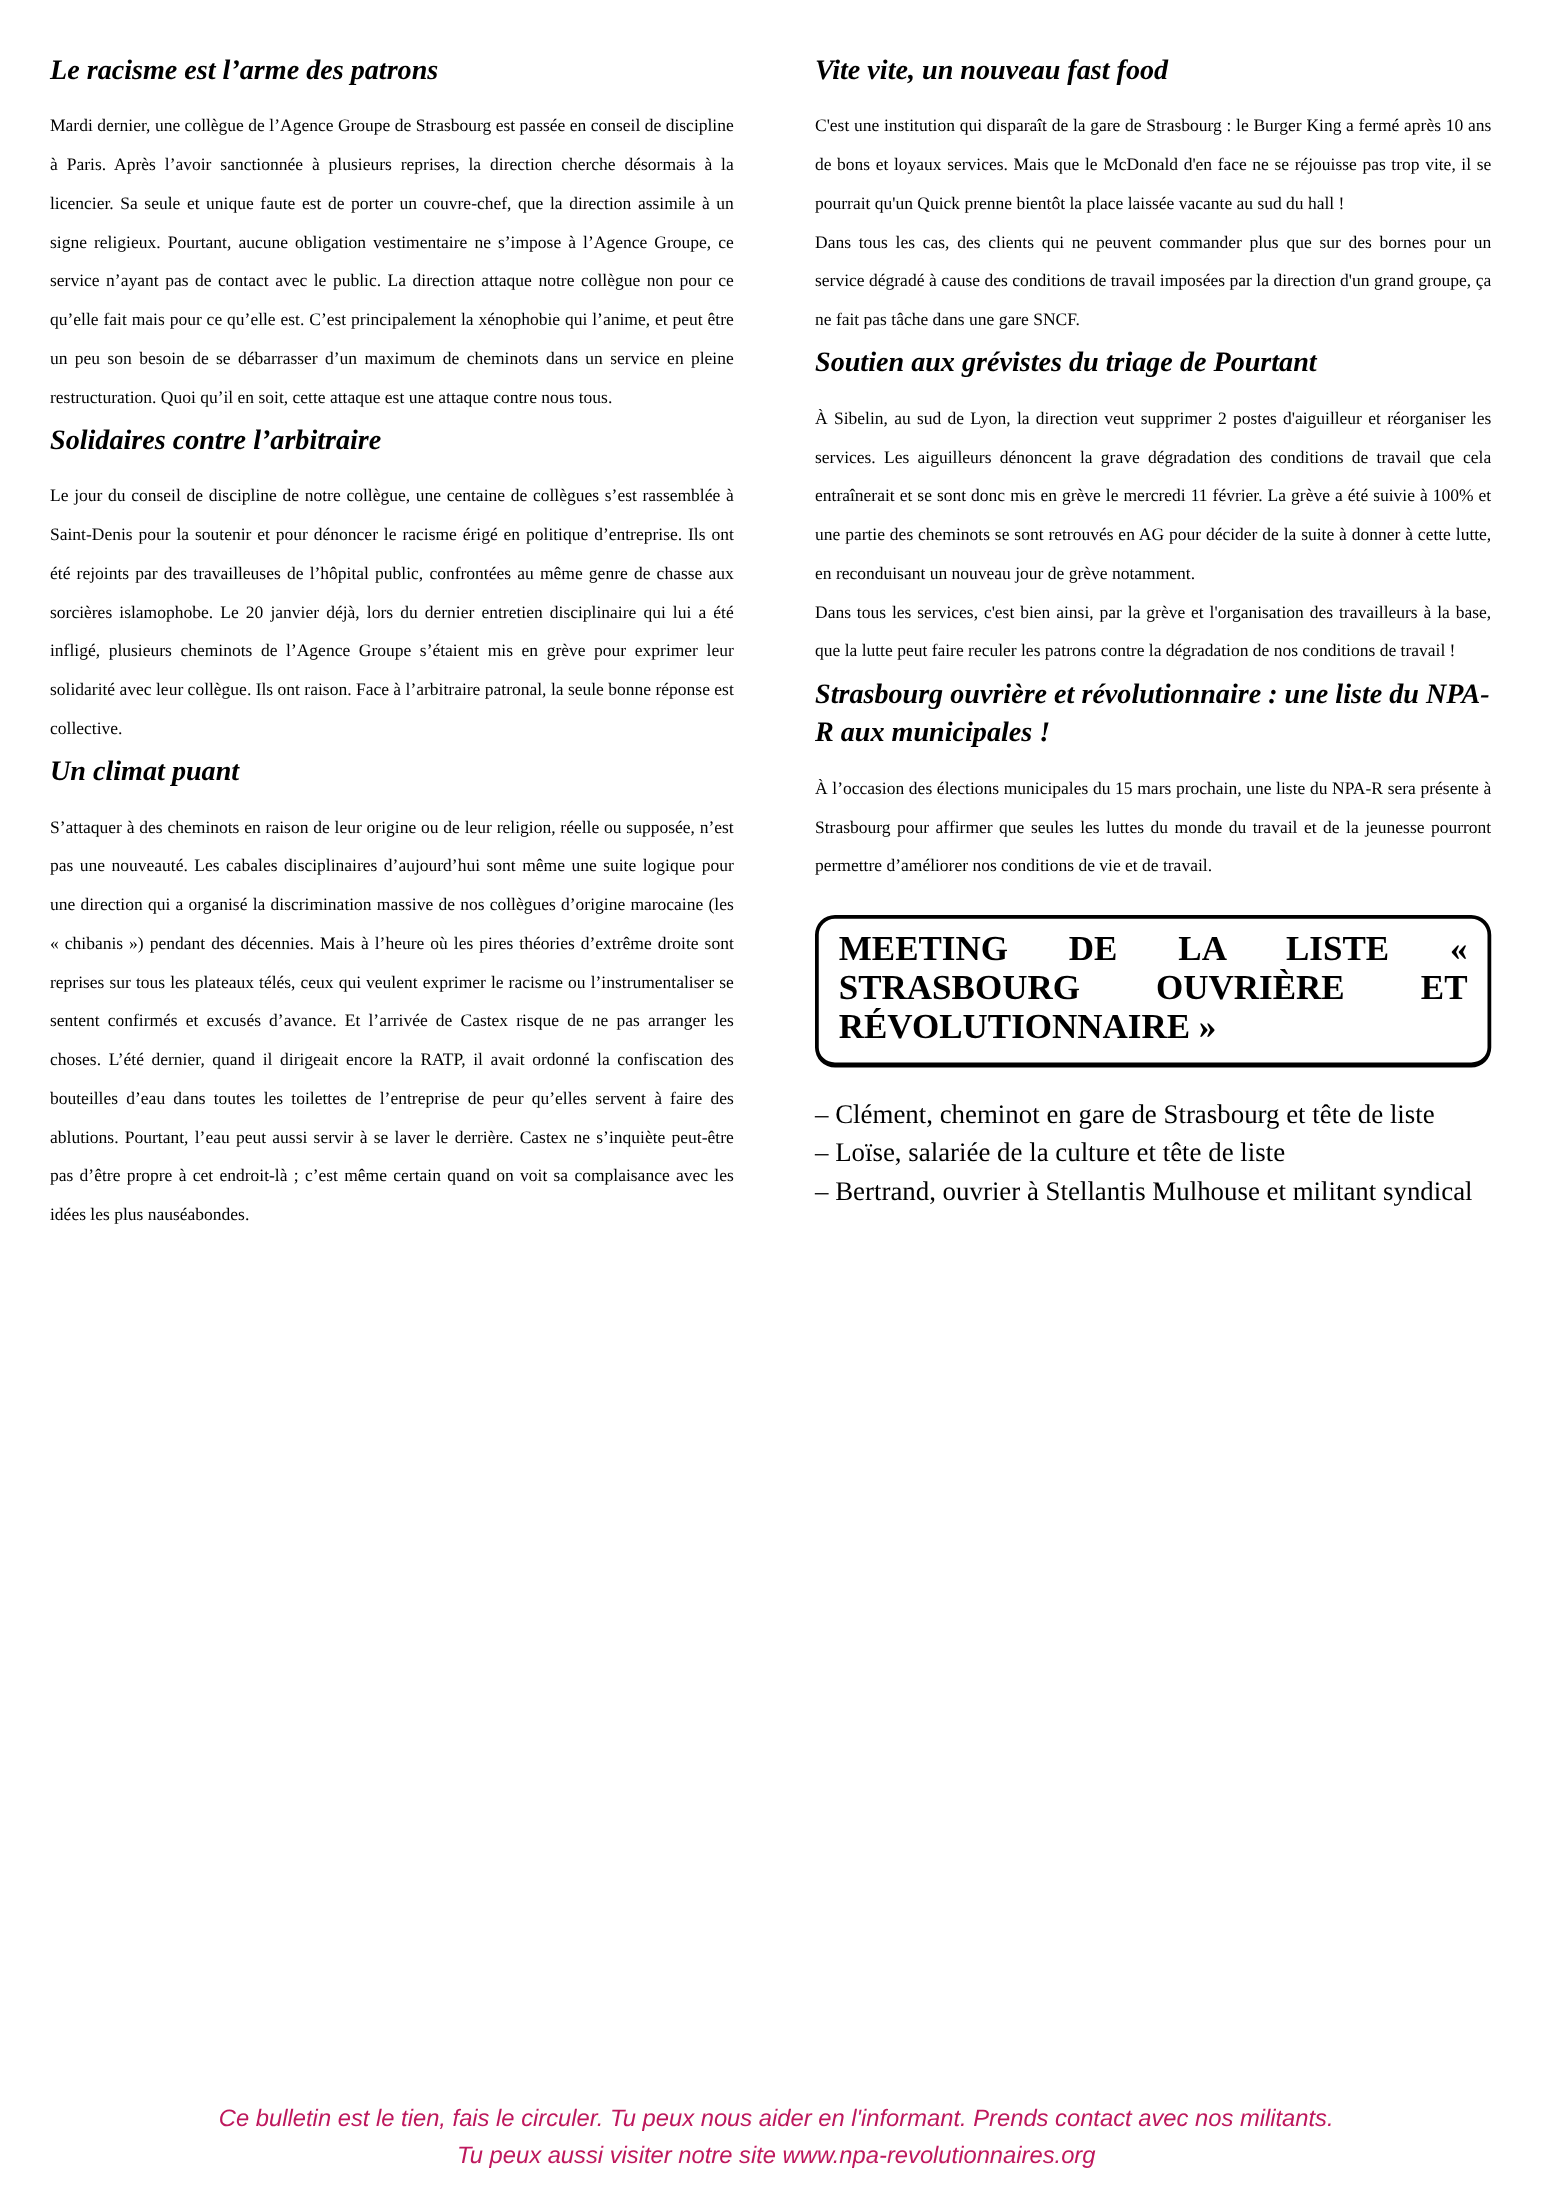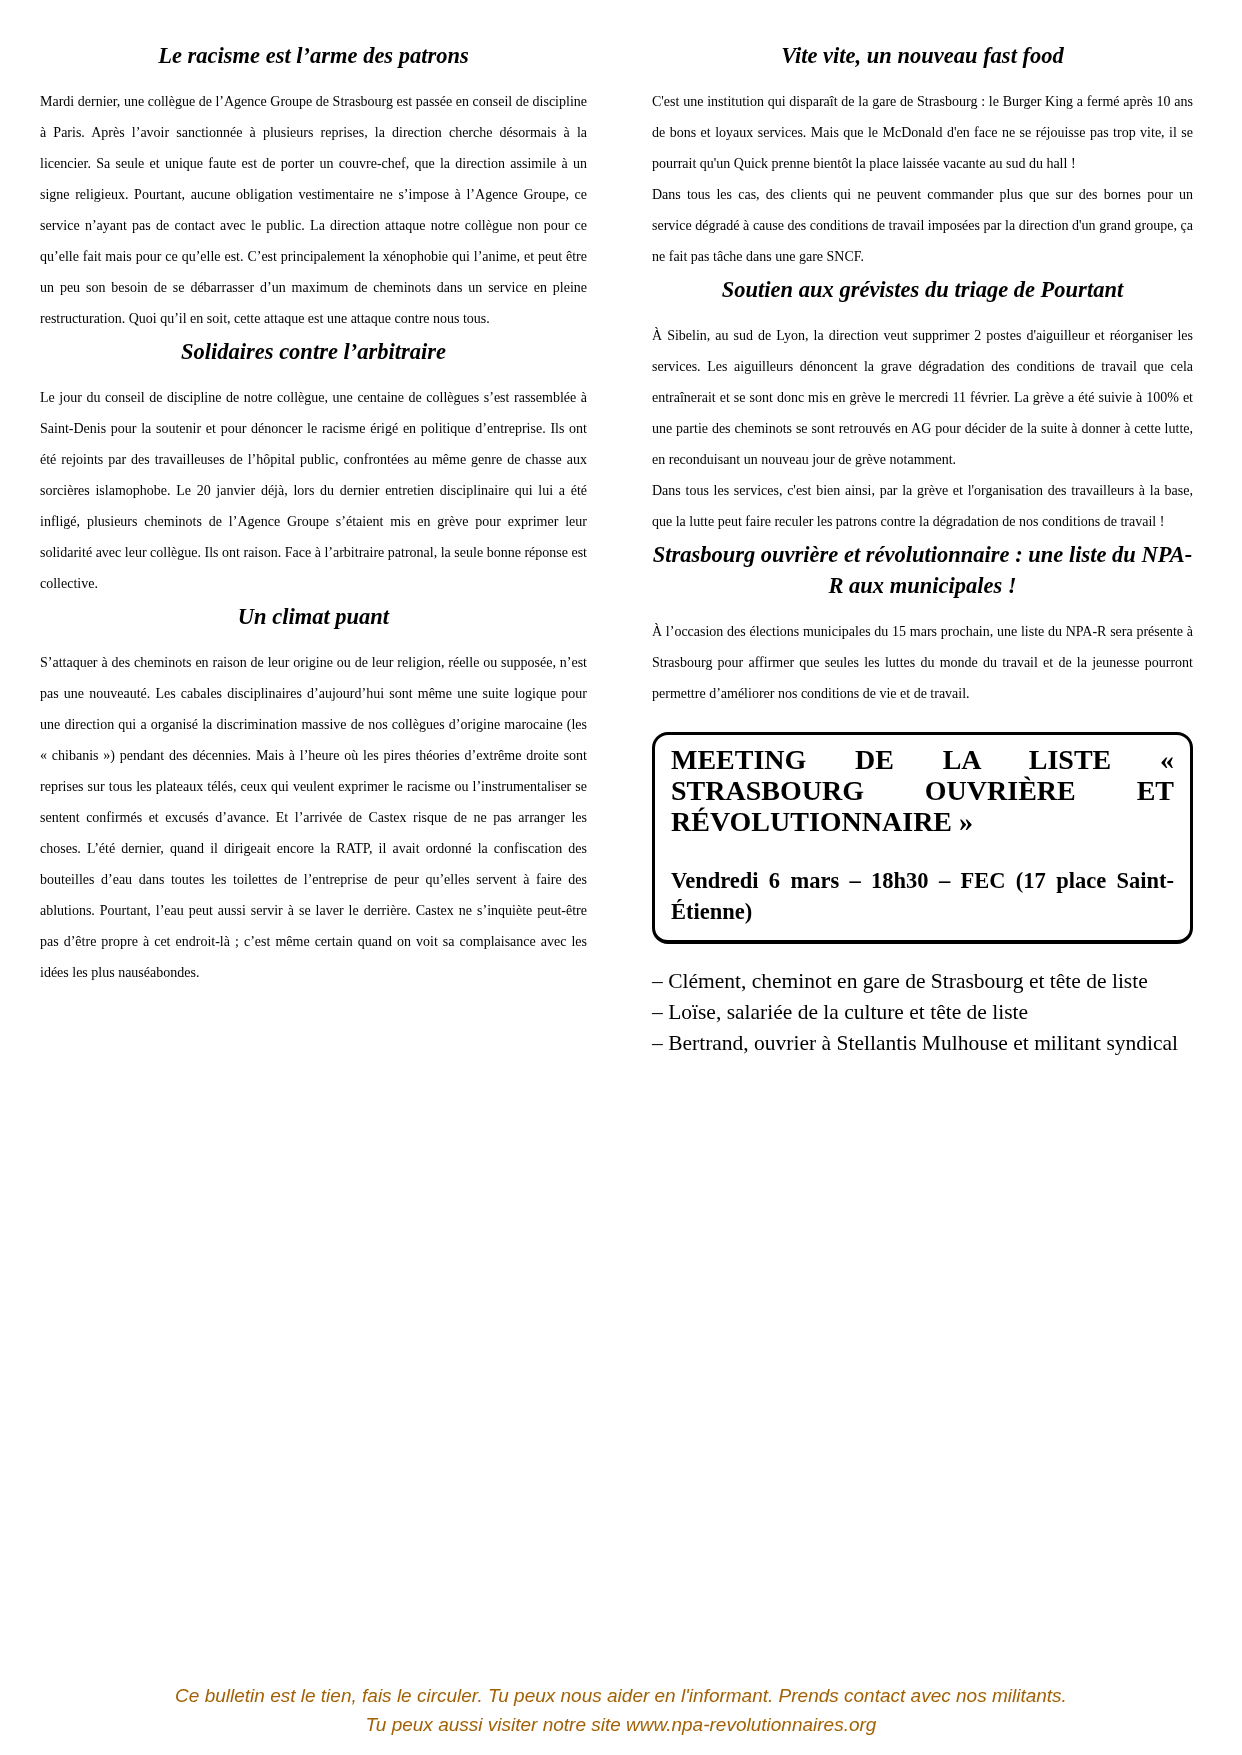--- a/index.html
+++ b/index.html
@@ -23,21 +23,21 @@
   }
   .col-left  { width: 547px; flex: none; }
   .col-right { width: 541px; flex: none; }
 
   .section-heading {
     font-size: 22.5px;
     line-height: 31px;
     font-weight: bold;
     font-style: italic;
     margin: 2px 0 15px 0;
-    text-align: center;
+    text-align: left;
   }
   .col-left > .section-heading:first-child,
   .col-right > .section-heading:first-child {
     margin-top: 2px;
   }
   .body-par {
     font-size: 14px;
     line-height: 31px;
     text-align: justify;
     margin: 0;
@@ -75,21 +75,21 @@
   .page-footer {
     position: absolute;
     left: 0;
     right: 0;
     bottom: 16px;
     text-align: center;
     font-family: "Liberation Sans", "DejaVu Sans", sans-serif;
     font-style: italic;
     font-size: 19px;
     line-height: 29px;
-    color: #a16207;
+    color: #be185d;
   }
 </style>
 </head>
 <body>
 
 <div class="page">
   <div class="columns">
 
     <div class="col-left">
       <h2 class="section-heading">Le racisme est l’arme des patrons</h2>
@@ -109,21 +109,20 @@
 
       <h2 class="section-heading">Soutien aux grévistes du triage de Pourtant</h2>
       <p class="body-par">À Sibelin, au sud de Lyon, la direction veut supprimer 2 postes d'aiguilleur et réorganiser les services. Les aiguilleurs dénoncent la grave dégradation des conditions de travail que cela entraînerait et se sont donc mis en grève le mercredi 11 février. La grève a été suivie à 100% et une partie des cheminots se sont retrouvés en AG pour décider de la suite à donner à cette lutte, en reconduisant un nouveau jour de grève notamment.</p>
       <p class="body-par">Dans tous les services, c'est bien ainsi, par la grève et l'organisation des travailleurs à la base, que la lutte peut faire reculer les patrons contre la dégradation de nos conditions de travail !</p>
 
       <h2 class="section-heading">Strasbourg ouvrière et révolutionnaire : une liste du NPA-R aux municipales !</h2>
       <p class="body-par">À l’occasion des élections municipales du 15 mars prochain, une liste du NPA-R sera présente à Strasbourg pour affirmer que seules les luttes du monde du travail et de la jeunesse pourront permettre d’améliorer nos conditions de vie et de travail.</p>
 
       <div class="meeting-box">
         <p class="box-title">MEETING DE LA LISTE « STRASBOURG OUVRIÈRE ET RÉVOLUTIONNAIRE »</p>
-        <p class="box-schedule">Vendredi 6 mars – 18h30 – FEC (17 place Saint-Étienne)</p>
       </div>
 
       <p class="participant-item">– Clément, cheminot en gare de Strasbourg et tête de liste</p>
       <p class="participant-item">– Loïse, salariée de la culture et tête de liste</p>
       <p class="participant-item">– Bertrand, ouvrier à Stellantis Mulhouse et militant syndical</p>
     </div>
 
   </div>
 
   <div class="page-footer">

